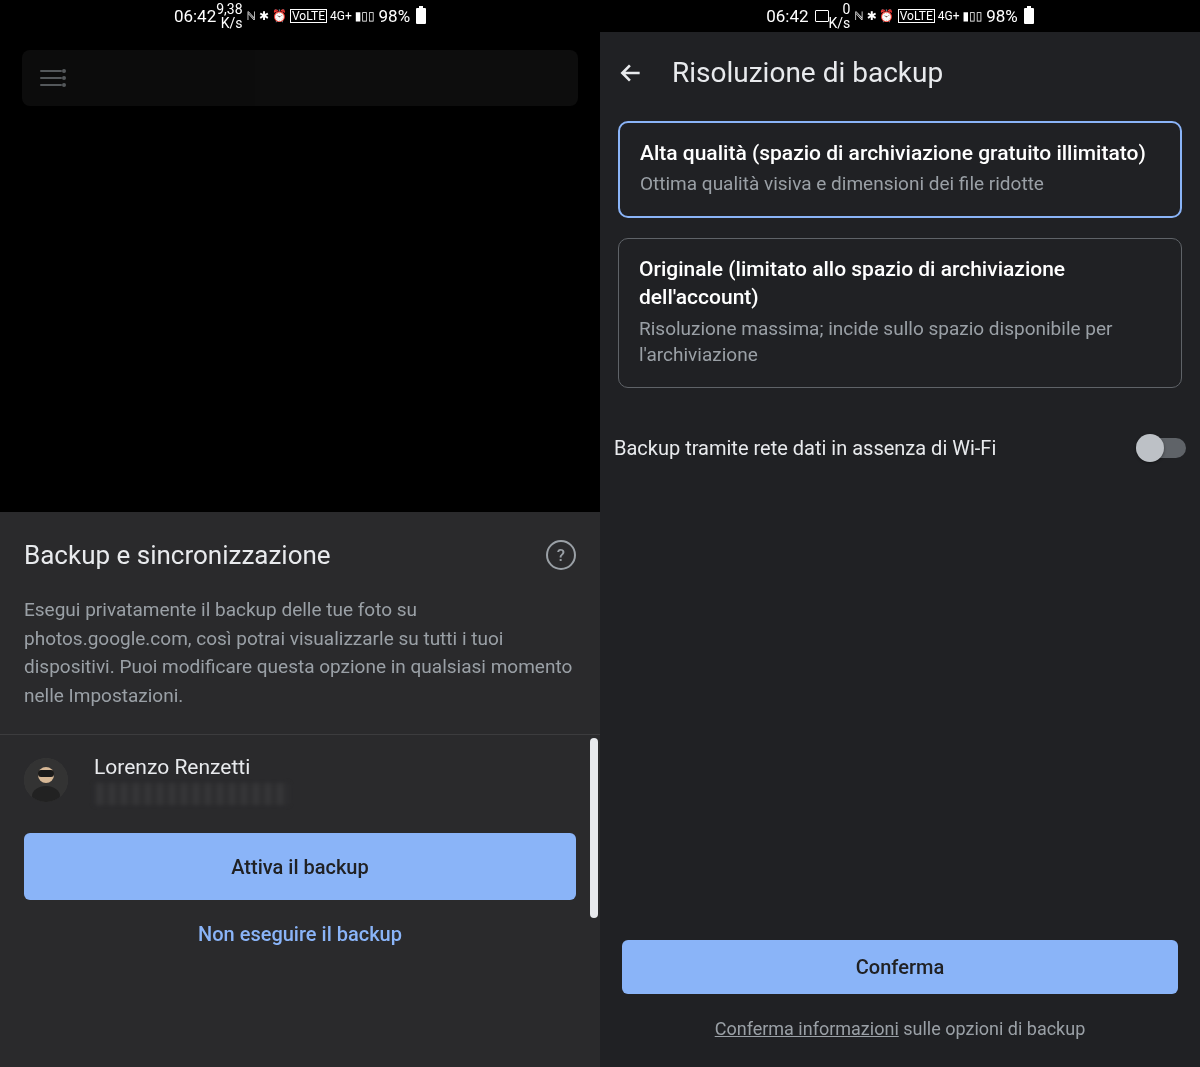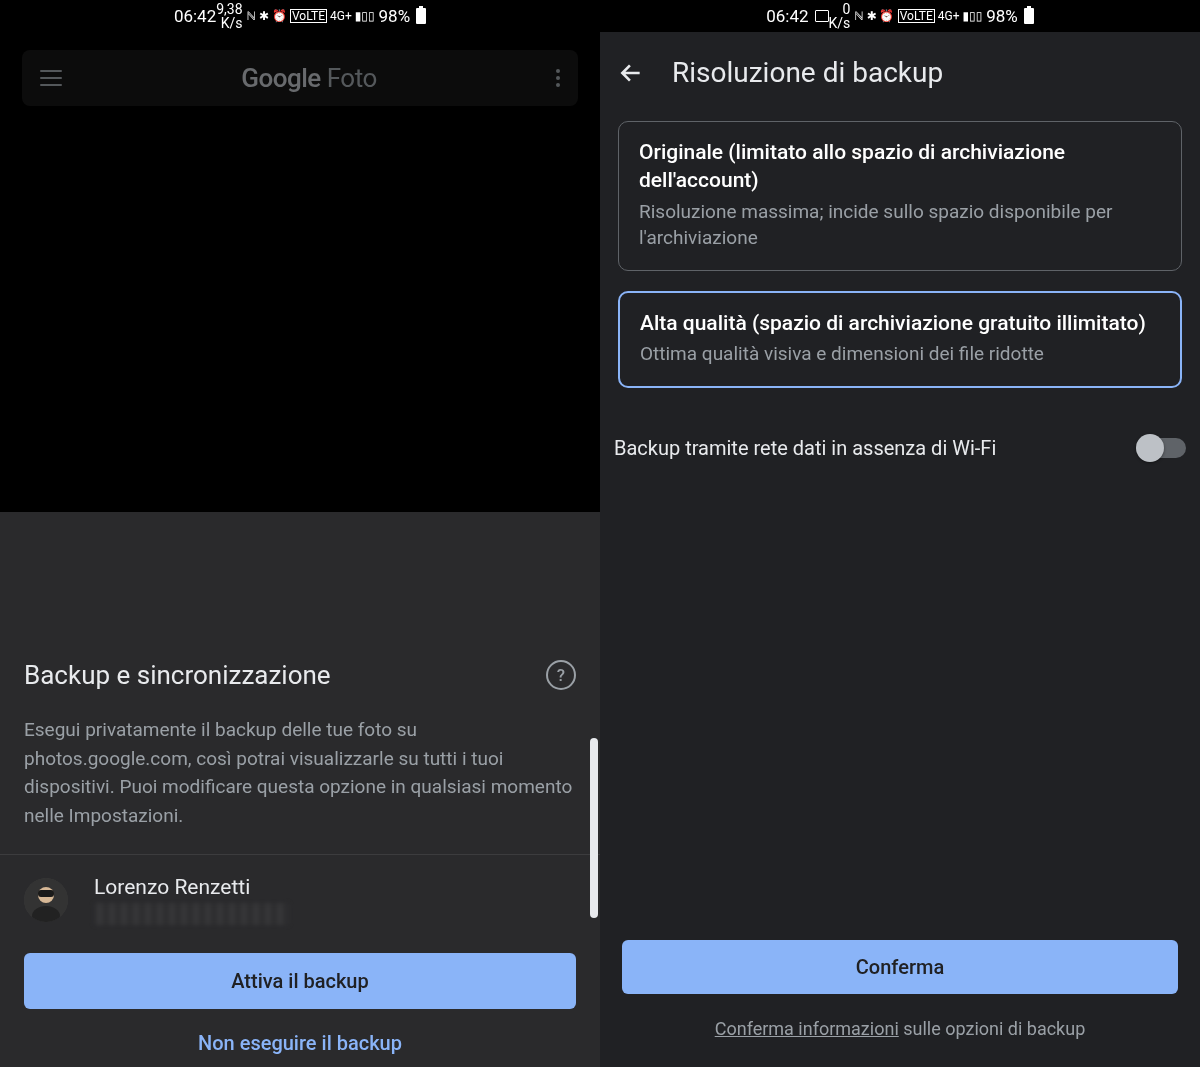--- a/index.html
+++ b/index.html
@@ -65,36 +65,35 @@
   .more-dots { width: 4px; display: flex; flex-direction: column; gap: 3px; }
   .more-dots span { width: 4px; height: 4px; border-radius: 50%; background: #9aa0a6; }
   
   
   .backup-sheet {
     background: #2a2a2c;
     flex: 1;
     display: flex;
     flex-direction: column;
     color: #e8eaed;
-    justify-content: flex-end;
   }
   .sheet-header { display: flex; align-items: center; justify-content: space-between; padding: 28px 24px 8px; }
   .sheet-title { font-size: 26px; font-weight: 400; color: #e8eaed; }
   .help-circle { width: 30px; height: 30px; border: 2px solid #9aa0a6; border-radius: 50%; display: flex; align-items: center; justify-content: center; color: #9aa0a6; font-size: 17px; font-weight: 500; }
   .sheet-desc { padding: 18px 24px 24px; font-size: 19px; line-height: 1.5; color: #9aa0a6; }
   .sheet-divider { height: 1px; background: #3c3c3e; margin: 0; }
   .account-row { display: flex; align-items: center; gap: 26px; padding: 20px 24px 18px; }
   .avatar { width: 44px; height: 44px; border-radius: 50%; background: #3a3a3a; overflow: hidden; display: flex; align-items: center; justify-content: center; }
   .avatar svg { width: 44px; height: 44px; }
   .account-info { flex: 1; }
   .account-name { font-size: 21px; color: #e8eaed; font-weight: 400; }
   .account-email-blur { width: 195px; height: 22px; margin-top: 4px; background: repeating-linear-gradient(90deg, #2a2a2c, #3a3a3c 6px, #2a2a2c 12px); filter: blur(2px); border-radius: 2px; }
   .primary-btn {
     margin: 10px 24px 6px;
-    height: 56px;
+    height: 67px;
     background: #8ab4f8;
     color: #202124;
     border-radius: 6px;
     display: flex;
     align-items: center;
     justify-content: center;
     font-size: 20px;
     font-weight: 500;
     cursor: pointer;
   }
@@ -171,23 +170,20 @@
     </div>
   </div>
 
   <div class="gfoto-top">
     <div class="gfoto-search-bar">
       <div class="hamburger">
           <span></span>
           <span></span>
           <span></span>
         </div>
-      <div class="gfoto-logo">
-        <b>Google</b><span> Foto</span>
-      </div>
       <div class="more-dots">
           <span></span>
           <span></span>
           <span></span>
         </div>
     </div>
   </div>
 
   <div class="backup-sheet">
     <div class="sheet-header">
@@ -240,27 +236,27 @@
 
   <div class="settings-header">
     <div class="back-arrow">
       <svg viewBox="0 0 24 24" fill="none" stroke="#e8eaed" stroke-width="2.4">
           <path d="M20 12H4M11 5l-7 7 7 7"></path>
         </svg>
     </div>
     <div class="settings-title">Risoluzione di backup</div>
   </div>
 
+  <div class="option-card selected">
+    <div class="option-title">Alta qualità (spazio di archiviazione gratuito illimitato)</div>
+    <div class="option-sub">Ottima qualità visiva e dimensioni dei file ridotte</div>
+  </div>
   <div class="option-card">
     <div class="option-title">Originale (limitato allo spazio di archiviazione dell'account)</div>
     <div class="option-sub">Risoluzione massima; incide sullo spazio disponibile per l'archiviazione</div>
-  </div>
-  <div class="option-card selected">
-    <div class="option-title">Alta qualità (spazio di archiviazione gratuito illimitato)</div>
-    <div class="option-sub">Ottima qualità visiva e dimensioni dei file ridotte</div>
   </div>
 
   <div class="toggle-row">
     <div class="toggle-label">Backup tramite rete dati in assenza di Wi-Fi</div>
     <div class="switch">
       <div class="switch-thumb"></div>
     </div>
   </div>
 
   <div class="bottom-block">

